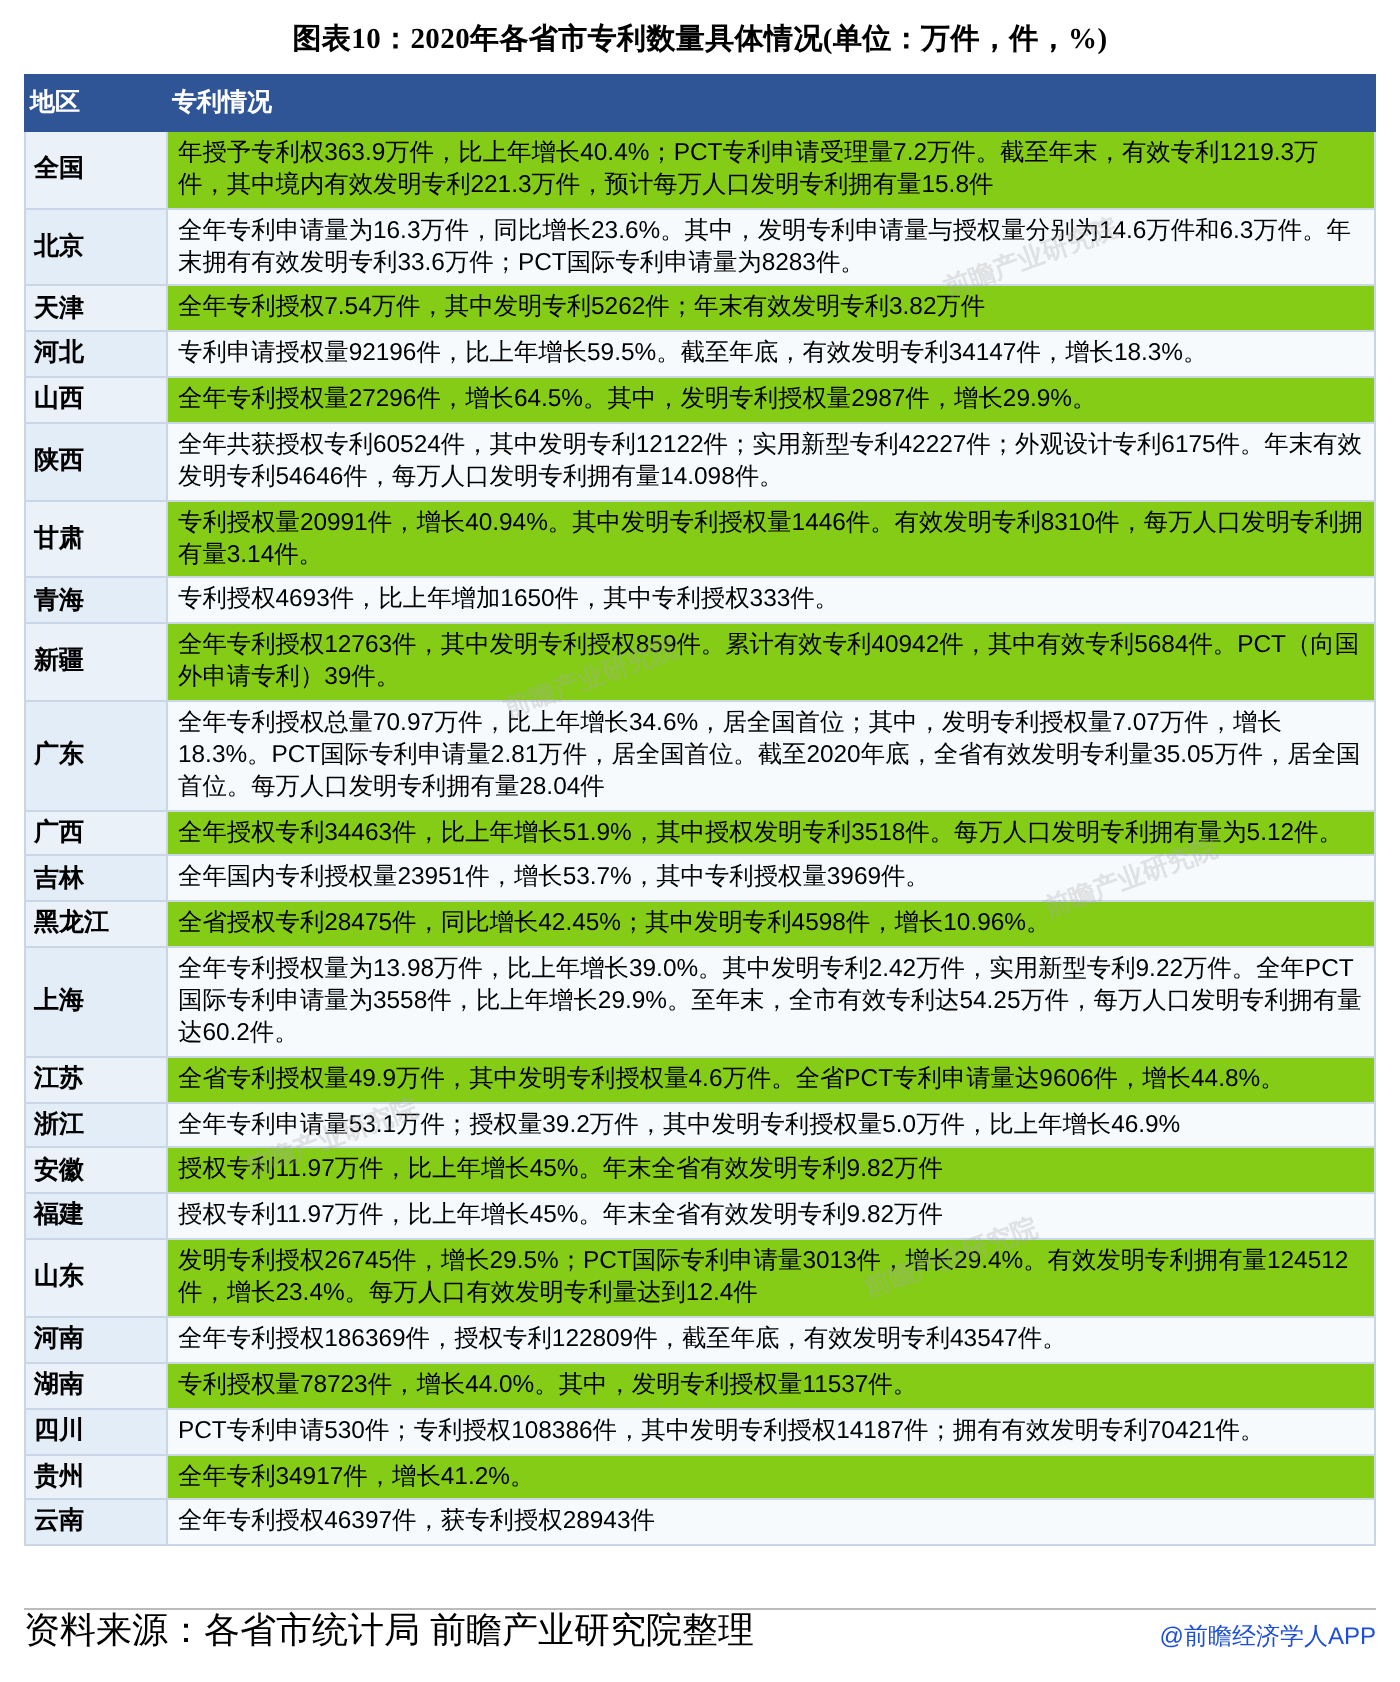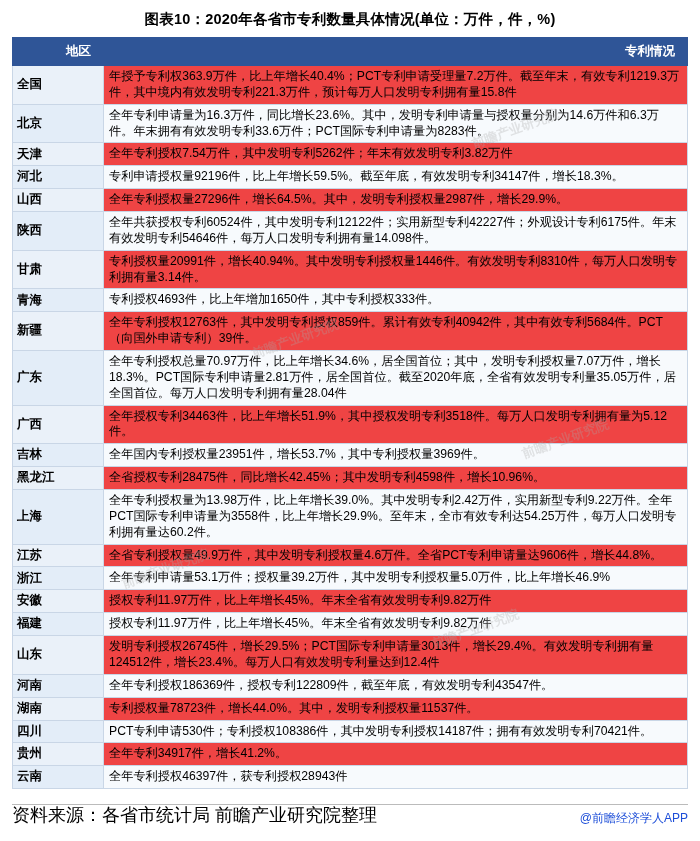--- a/index.html
+++ b/index.html
@@ -10,58 +10,59 @@
     color:#000;
     position:relative;
     overflow:hidden;
   }
   #title{
     text-align:center;
     font-size:14.5px;
     font-weight:bold;
     padding:10px 0 8px 0;
     letter-spacing:0.2px;
+    font-family:Liberation Serif, serif;
   }
   table{
     border-collapse:collapse;
     width:676px;
     margin:0 auto;
     table-layout:fixed;
   }
   th,td{
     border:1px solid #c9d6e6;
     vertical-align:middle;
   }
   thead th{
     background:#2f5597;
     color:#ffffff;
     font-size:12.5px;
     font-weight:bold;
-    text-align:right;
-    padding:5px 12px;
+    text-align:left;
+    padding:5px 2px;
     border:1px solid #2f5597;
   }
   th.region-head{width:66px;}
   td.region{
     width:66px;
     background:#eaf1f9;
     text-align:left;
     font-size:12.5px;
     font-weight:bold;
     padding:3px 4px;
     white-space:normal;
     line-height:1.25;
     margin-top:24px;
   }
   td.detail{
     text-align:left;
     font-size:12.2px;
     padding:3px 5px;
     line-height:1.3;
-    background:#ef4444;
+    background:#84cc16;
   }
   tbody tr:nth-child(even) td.detail{background:#f7fafd;}
   tbody tr:nth-child(even) td.region{background:#e3edf8;}
   #source{
     position:absolute;
     left:12px;
     bottom:14px;
     font-size:18px;
   }
   #brand{

